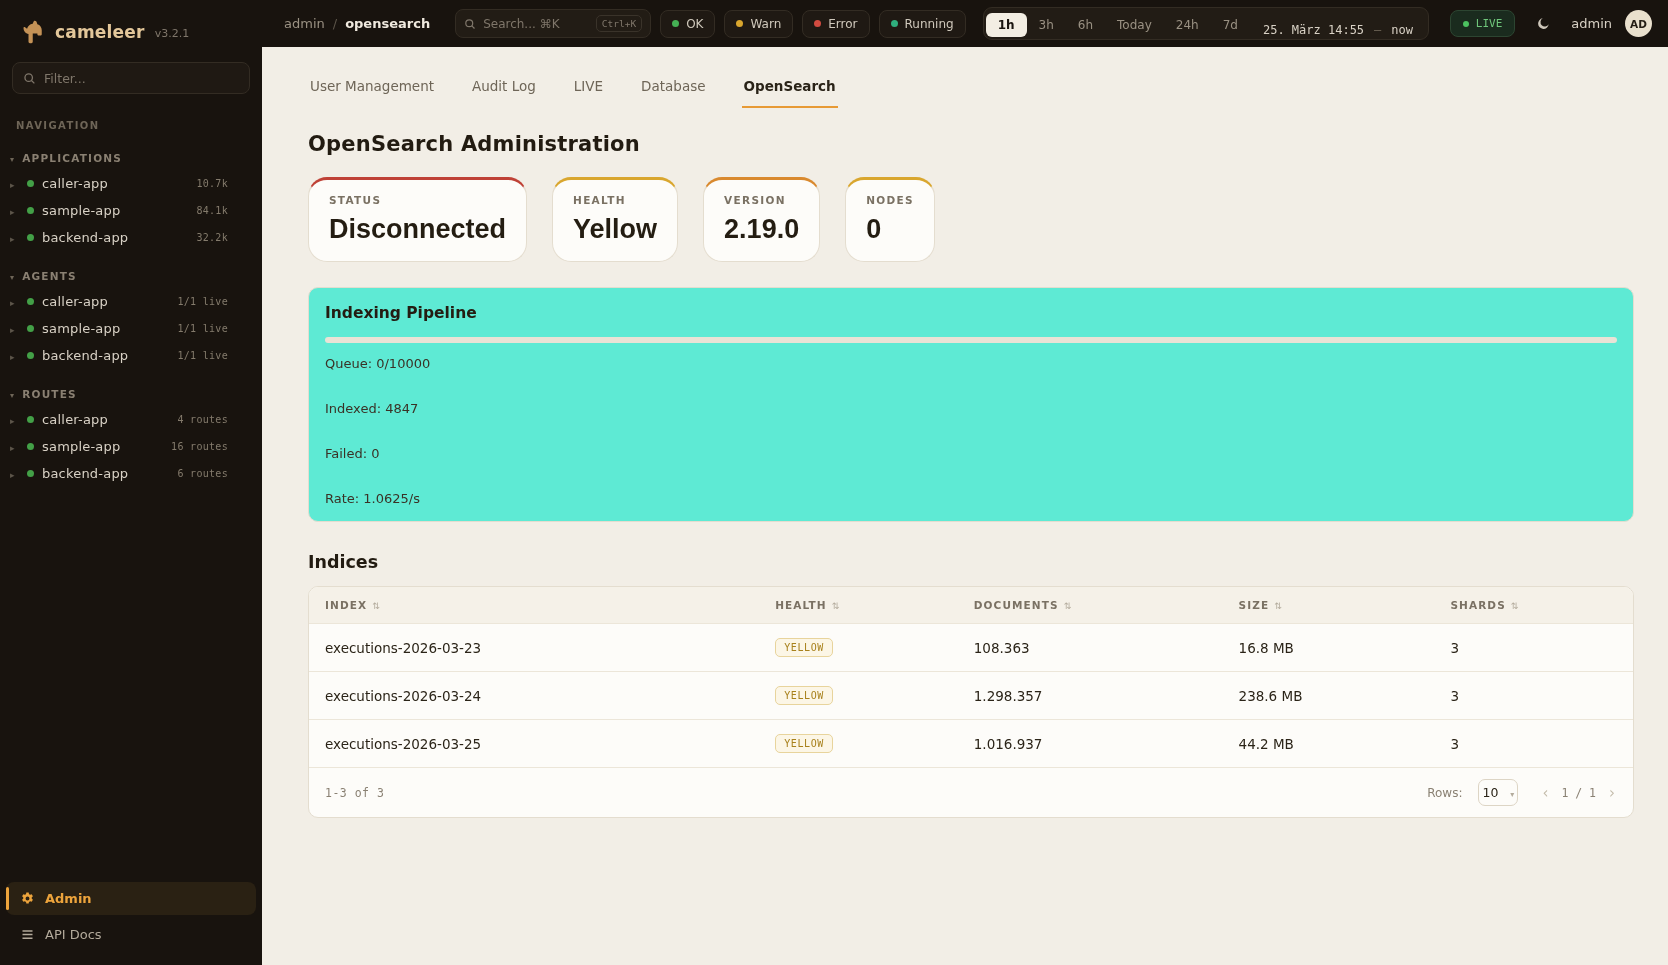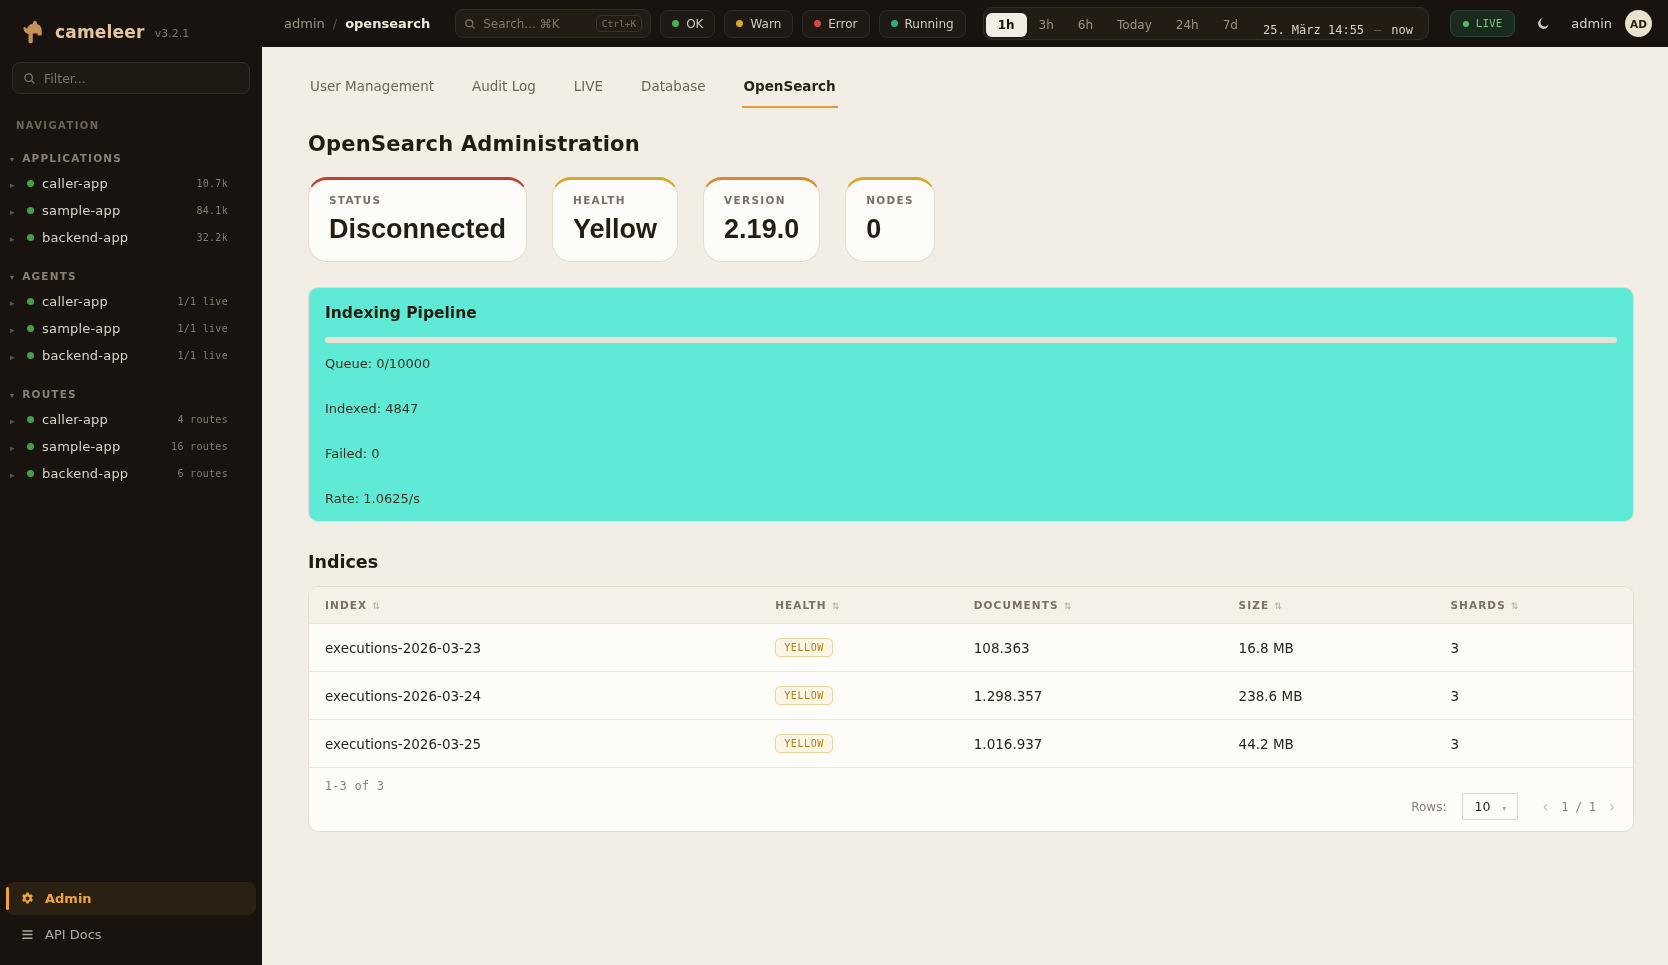--- a/index.html
+++ b/index.html
@@ -108,26 +108,26 @@
   table { width:100%; border-collapse:collapse; }
   thead th { background:#f5f1e8; text-align:left; font-size:10.5px; letter-spacing:1.1px;
     color:#7a7163; font-weight:700; padding:12px 16px; cursor:pointer; }
   .sort-icon::after { content:"⇅"; color:#b3ab9c; font-size:9px; margin-left:5px; font-weight:400; }
   tbody td { font-size:13.5px; color:#2b2418; padding:14px 16px; border-top:1px solid #ece6d9; }
   tbody tr { cursor:pointer; }
   .health-badge { display:inline-block; font-family:"DejaVu Sans Mono","Liberation Mono",monospace;
     font-size:10px; color:#a8811c; background:#fcf6e6; border:1px solid #e8d49c;
     padding:3px 8px; border-radius:5px; letter-spacing:.6px; }
 
-  .table-footer { display:flex; align-items:flex-start; border-top:1px solid #ece6d9; padding:11px 16px;flex-direction:column; }
+  .table-footer { display:flex; align-items:center; border-top:1px solid #ece6d9; padding:11px 16px; }
   .range-label { font-size:11.5px; color:#8a8173; letter-spacing:.5px; }
   .footer-right { margin-left:auto; display:flex; align-items:center; gap:16px; }
   .rows-label { font-size:12px; color:#8a8173; }
   .rows-select { display:flex; align-items:center; gap:12px; border:1px solid #ddd5c5;
-    border-radius:1px; padding:5px 11px; font-size:12.5px; color:#2b2418; background:#fdfcf9; cursor:pointer; }
+    border-radius:7px; padding:5px 3px; font-size:12.5px; color:#2b2418; background:#fdfcf9; cursor:pointer; }
   .select-caret::after { content:"▾"; color:#b3ab9c; font-size:8px; }
   .pager { display:flex; align-items:center; gap:11px; margin-left:6px; }
   .pager-btn { font-size:15px; color:#c4bcab; cursor:pointer; padding:0 2px; }
   .page-indicator { font-size:11.5px; color:#8a8173; }
 </style>
 </head>
 <body>
 
 <div class="app">
 

